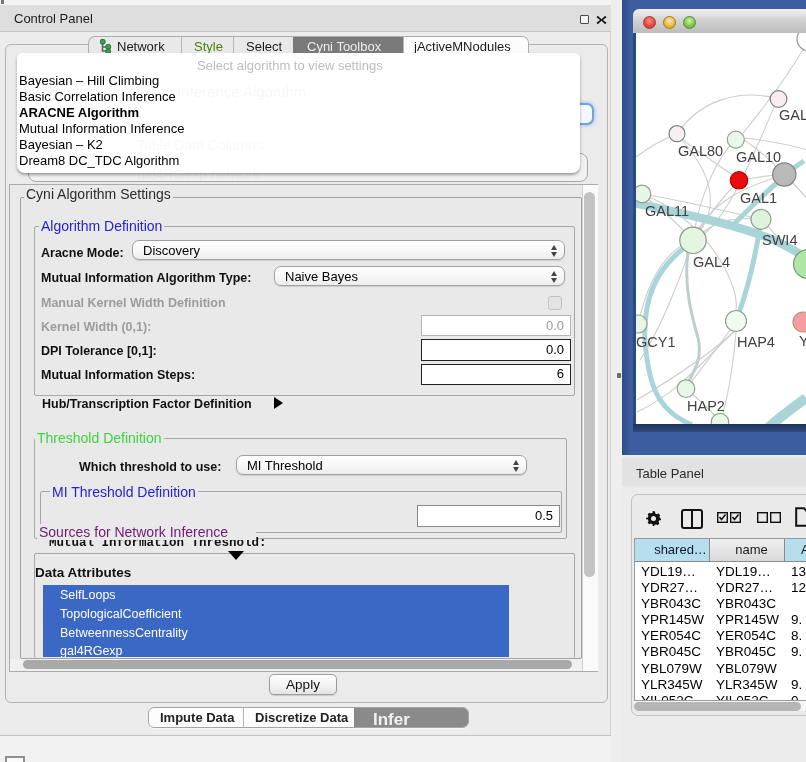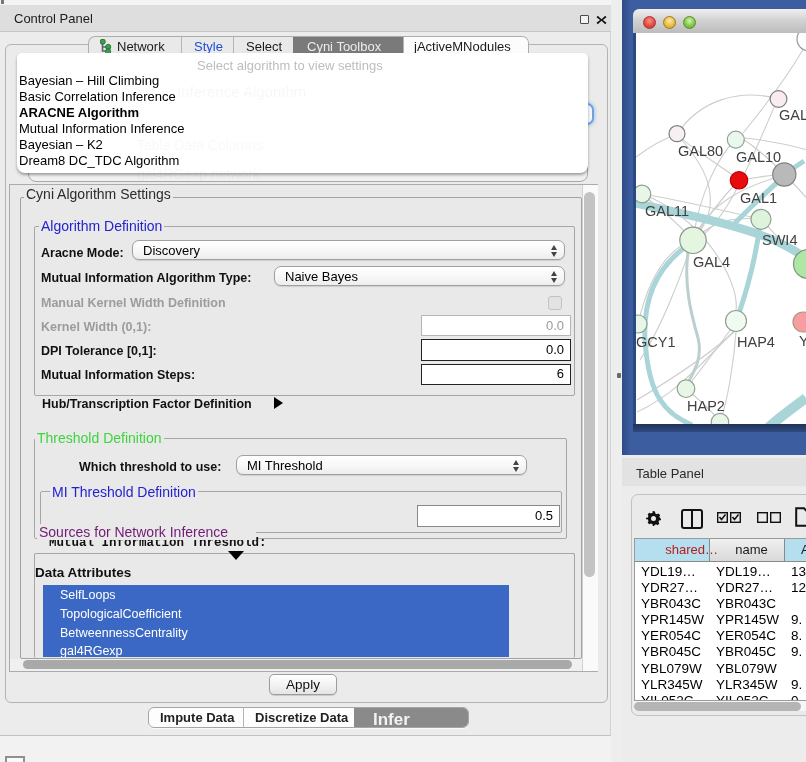--- a/index.html
+++ b/index.html
@@ -92,36 +92,36 @@
 
 <div class="abs" style="left:269px;top:674px;width:68px;height:21px;border:1px solid #9d9d9d;border-radius:5px;background:linear-gradient(#ffffff,#f2f2f2 55%,#e4e4e4);box-shadow:0 1px 1px rgba(0,0,0,0.15);font-size:13.5px;color:#111;text-align:center;line-height:20px;box-sizing:border-box;">Apply</div>
 
 <div class="abs" style="left:88px;top:36px;width:439px;height:17px;border:1px solid #adadad;border-bottom:none;border-radius:7px 7px 0 0;background:#e9e9e9;overflow:hidden;">
   <div style="position:absolute;left:0;top:0;width:204px;height:17px;border-right:1px solid #b5b5b5;"></div>
   <div style="position:absolute;left:92px;top:0;width:1px;height:17px;background:#b5b5b5;"></div>
   <div style="position:absolute;left:144px;top:0;width:1px;height:17px;background:#b5b5b5;"></div>
   <div style="position:absolute;left:204px;top:0;width:110px;height:17px;background:#7a7a7a;"></div>
   <div style="position:absolute;left:314px;top:0;width:125px;height:17px;background:#fcfcfc;border-left:1px solid #b5b5b5;"></div>
   <div style="position:absolute;left:28px;top:2px;font-size:13px;color:#1a1a1a;">Network</div>
-  <div style="position:absolute;left:105px;top:2px;font-size:13px;color:#1d4ed8;">Style</div>
+  <div style="position:absolute;left:105px;top:2px;font-size:13px;color:#4d7c0f;">Style</div>
   <div style="position:absolute;left:157px;top:2px;font-size:13px;color:#1a1a1a;">Select</div>
   <div style="position:absolute;left:218px;top:2px;font-size:13px;color:#ececec;">Cyni Toolbox</div>
   <div style="position:absolute;left:325px;top:2px;font-size:13px;color:#1a1a1a;">jActiveMNodules</div>
   <svg style="position:absolute;left:11px;top:2px;" width="13" height="14" viewBox="0 0 13 14">
     <path d="M2.5 3 L2.5 12 L7 12 M2.5 8 L7 8" stroke="#5a6472" stroke-width="1.6" fill="none"></path>
     <circle cx="2.7" cy="2.7" r="2.6" fill="#3f9e4c" stroke="#1d6b2a" stroke-width="0.8"></circle>
     <circle cx="8.2" cy="7.9" r="2.6" fill="#3f9e4c" stroke="#1d6b2a" stroke-width="0.8"></circle>
     <circle cx="8.1" cy="12.4" r="2.6" fill="#3f9e4c" stroke="#1d6b2a" stroke-width="0.8"></circle>
   </svg>
 </div>
 
 <div class="abs" style="left:540px;top:103px;width:50px;height:18px;border-radius:7px;border:2px solid #6fa3dd;box-shadow:0 0 4px #86b4e4;background:#f4f8fd;"></div>
 <div class="abs" style="left:28px;top:153px;width:558px;height:27px;border-radius:8px;border:1px solid #a8a8a8;background:#f1f1f1;"></div>
 
-<div class="abs" style="left:17px;top:53px;width:563px;height:120px;background:#fff;border-radius:5px 5px 8px 8px;box-shadow:0 2px 3px rgba(0,0,0,0.35);padding-left:8px;">
+<div class="abs" style="left:17px;top:53px;width:563px;height:120px;background:#fff;border-radius:5px 5px 8px 8px;box-shadow:0 2px 3px rgba(0,0,0,0.35);">
   <div style="position:absolute;left:180px;top:5px;font-size:13px;color:#bdbdbd;">Select algorithm to view settings</div>
   <div style="position:absolute;left:160px;top:30px;font-size:15px;color:rgba(0,0,0,0.035);">Inference Algorithm</div>
   <div style="position:absolute;left:120px;top:84px;font-size:14px;color:rgba(0,0,0,0.03);">Table Data Columns</div>
   <div style="position:absolute;left:120px;top:113px;font-size:14px;color:rgba(0,0,0,0.03);">gal4RGexp network</div>
   <div style="position:absolute;left:2px;top:20px;font-size:13px;color:#000;line-height:16.1px;white-space:nowrap;">
     Bayesian – Hill Climbing<br>
     Basic Correlation Inference<br>
     <b>ARACNE Algorithm</b><br>
     Mutual Information Inference<br>
     Bayesian – K2<br>
@@ -250,21 +250,21 @@
 <svg class="abs" style="left:795px;top:507px;" width="14" height="20" viewBox="0 0 14 20">
   <path d="M1.2 1.2 L9 1.2 L13 5.5 L13 18.8 L1.2 18.8 Z" fill="none" stroke="#111" stroke-width="2"></path>
 </svg>
 
 <div class="abs" style="left:634px;top:538px;width:172px;height:163px;border:1px solid #9a9a9a;border-right:none;background:#fff;overflow:hidden;box-sizing:border-box;">
   <div style="position:absolute;left:0;top:0;width:75px;height:23px;background:#b5deee;border-right:1px solid #8a8a8a;box-sizing:border-box;"></div>
   <div style="position:absolute;left:75px;top:0;width:75px;height:23px;background:linear-gradient(#f0f0f0,#d8d8d8);border-right:1px solid #8a8a8a;box-sizing:border-box;"></div>
   <div style="position:absolute;left:150px;top:0;width:25px;height:23px;background:#b5deee;"></div>
   <div style="position:absolute;left:166px;top:3px;font-size:13px;color:#1a1a1a;">A</div>
   <div style="position:absolute;left:0;top:22px;width:172px;height:1px;background:#8a8a8a;"></div>
-  <div style="position:absolute;left:8px;top:3px;width:75px;text-align:right;font-size:13px;color:#b91c1c;">shared…</div>
+  <div style="position:absolute;left:8px;top:3px;width:75px;text-align:center;font-size:13px;color:#0f172a;">shared…</div>
   <div style="position:absolute;left:79px;top:3px;width:75px;text-align:center;font-size:13px;color:#1a1a1a;">name</div>
   <div style="position:absolute;left:6px;top:25px;font-size:13.5px;color:#000;line-height:16.1px;white-space:pre;">YDL19…
 YDR27…
 YBR043C
 YPR145W
 YER054C
 YBR045C
 YBL079W
 YLR345W
 YIL052C</div>

